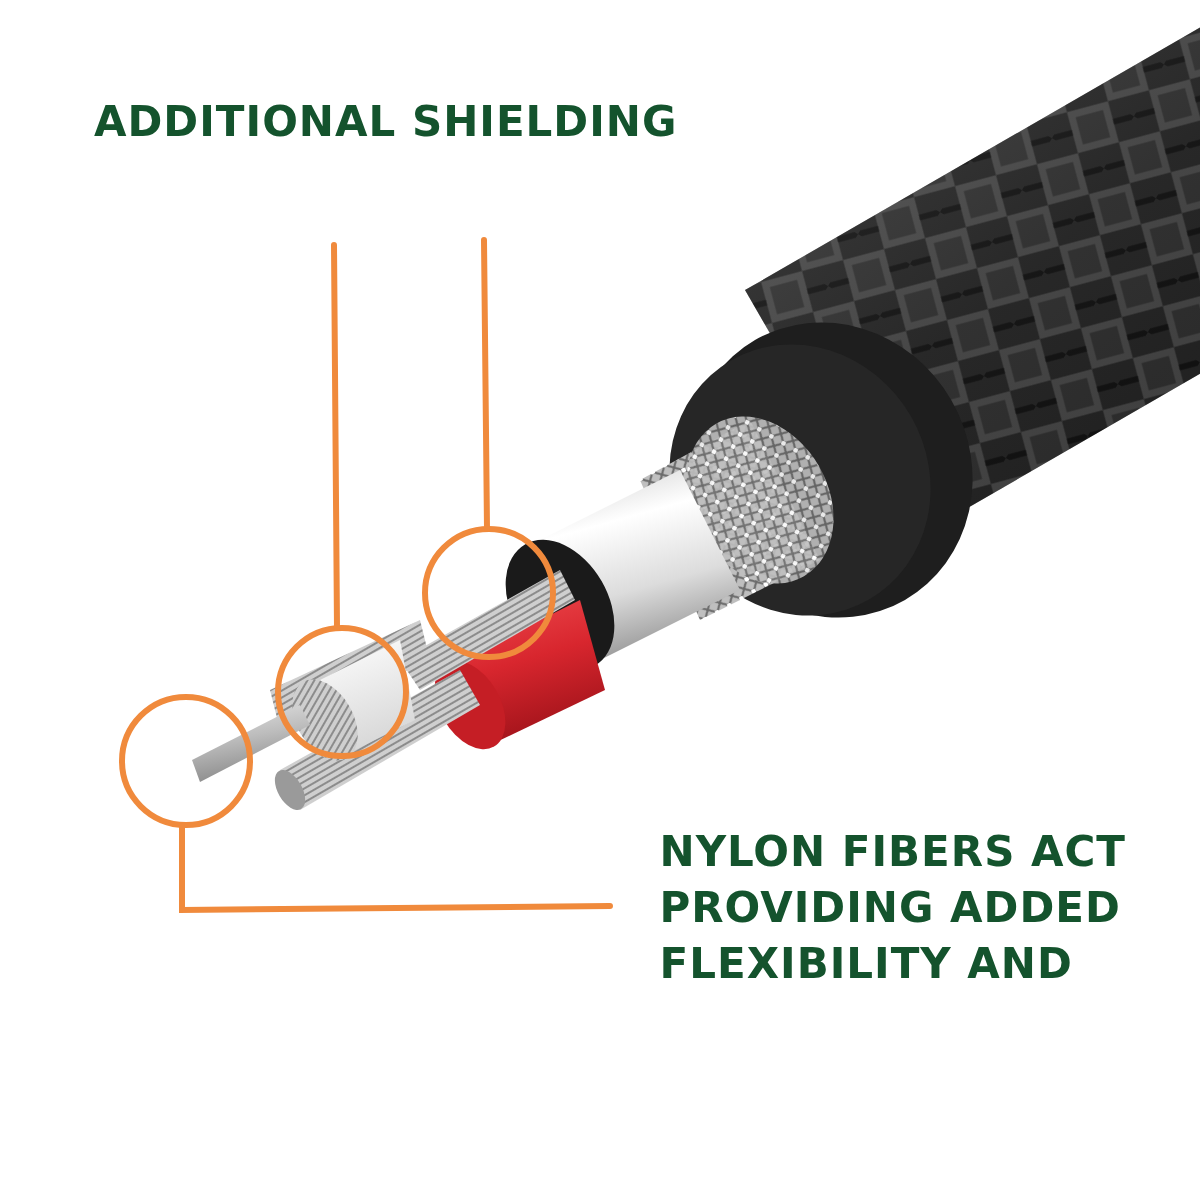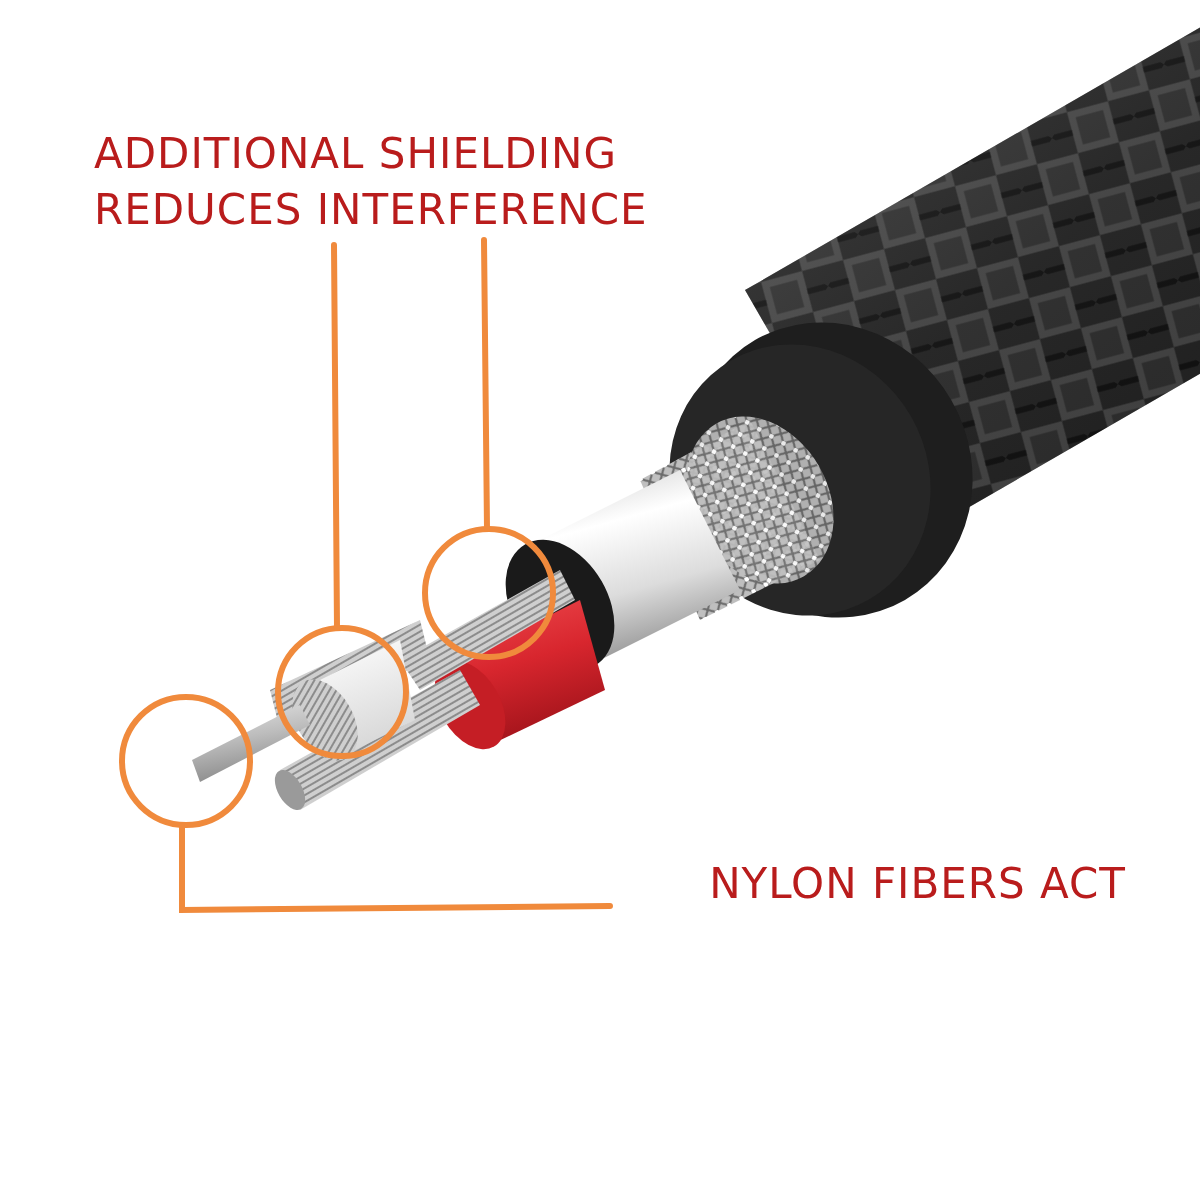--- a/index.html
+++ b/index.html
@@ -1,25 +1,24 @@
 <!DOCTYPE html>
 <html><head>
 <meta charset="utf-8">
 <style>
   html, body { margin: 0; padding: 0; background: #ffffff; }
   body { width: 1200px; height: 1200px; position: relative; overflow: hidden; font-family: "DejaVu Sans", "Liberation Sans", sans-serif; }
   .caption {
     position: absolute;
-    color: #b91c1c;
-    font-weight: normal;
+    color: #14532d;
+    font-weight: bold;
     letter-spacing: 1px;
     text-transform: uppercase;
     line-height: 56px;
     font-size: 42px;
-    margin-top: 32px;
   }
   .caption .line { display: block; white-space: nowrap; }
   #caption-top { left: 94px; top: 94px; text-align: left; }
   #caption-bottom { right: 74px; top: 824px; text-align: left; }
   svg.illus { position: absolute; left: 0; top: 0; }
 </style>
 </head>
 <body>
 
 <svg class="illus" width="1200" height="1200" viewBox="0 0 1200 1200" xmlns="http://www.w3.org/2000/svg">
@@ -115,18 +114,19 @@
     <circle cx="342" cy="692" r="64"></circle>
     <path d="M337 628 L334 245"></path>
 
     <circle cx="489" cy="593" r="64"></circle>
     <path d="M487 529 L484 240"></path>
   </g>
 </svg>
 
 <div id="caption-top" class="caption">
   <span class="line">ADDITIONAL SHIELDING</span>
-  <span class="line">REDUCES INTERFERENCE</span>
 </div>
 
 <div id="caption-bottom" class="caption">
   <span class="line">NYLON FIBERS ACT</span>
+  <span class="line">PROVIDING ADDED</span>
+  <span class="line">FLEXIBILITY AND</span>
 </div>
 
 </body></html>

